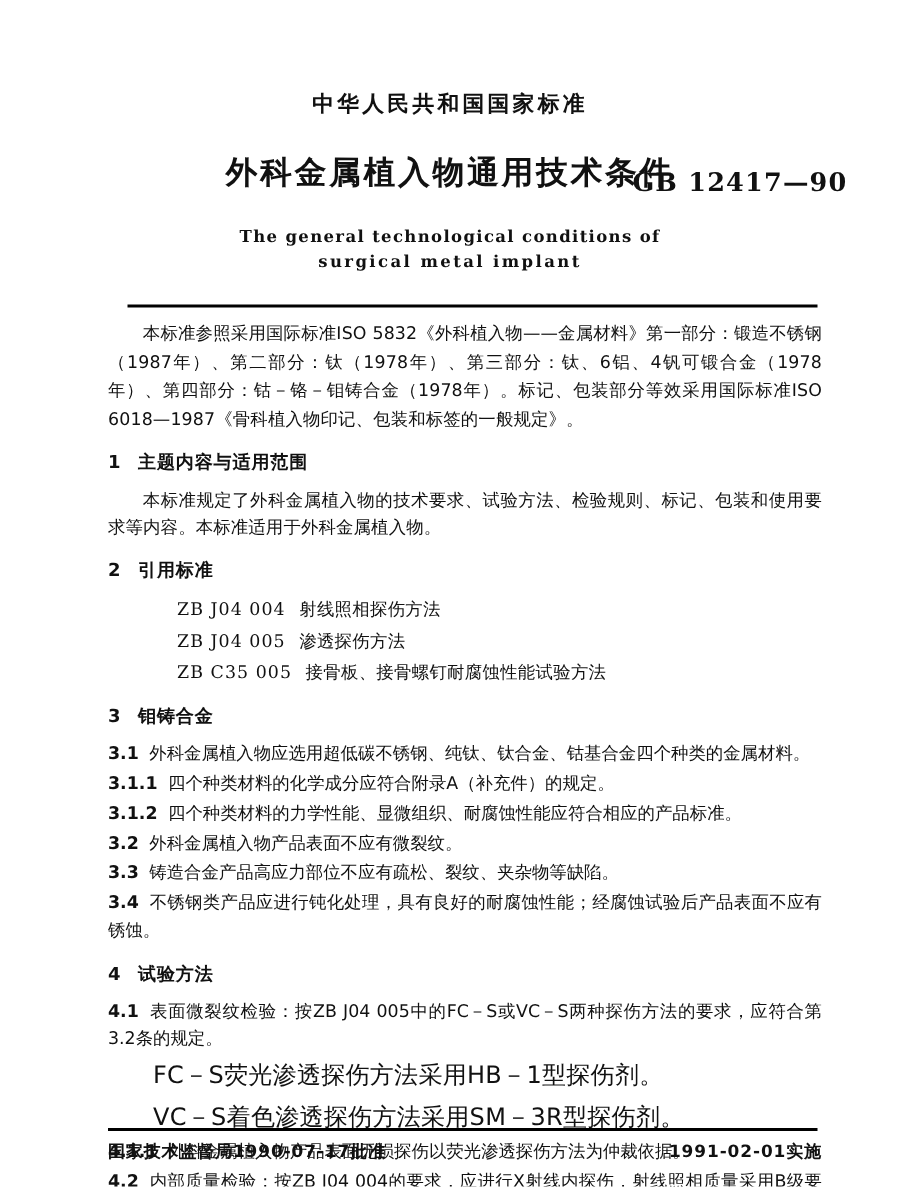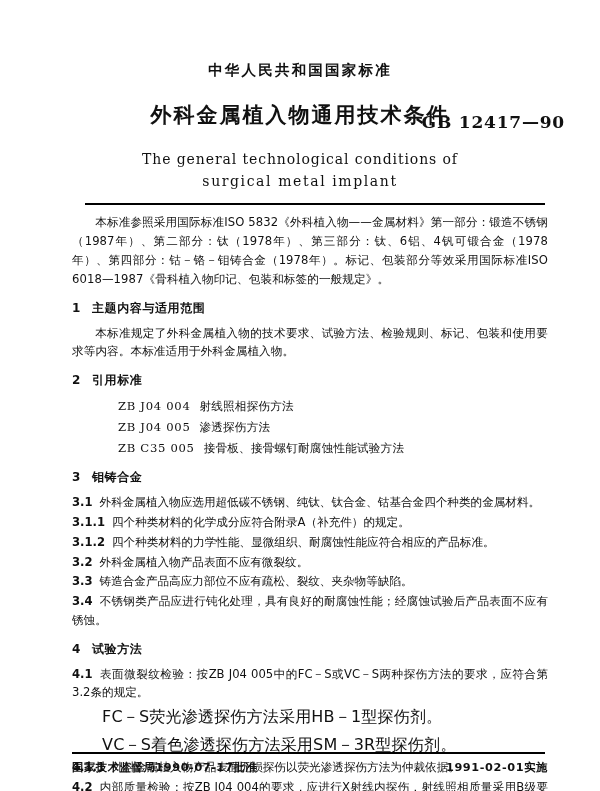--- a/index.html
+++ b/index.html
@@ -51,22 +51,22 @@
     top: 9px;
     font-size: 17px;
     font-weight: bold;
     font-family: "DejaVu Serif", "Liberation Serif", serif;
     letter-spacing: 0.8px;
     white-space: nowrap;
   }
   .eng-title {
     margin-top: 16px;
     font-family: "DejaVu Serif", "Liberation Serif", serif;
-    font-size: 14px;
-    font-weight: normal;
+    font-size: 11px;
+    font-weight: bold;
     line-height: 1.55;
     letter-spacing: 0.9px;
   }
   .eng-title .l2 {
     letter-spacing: 1.6px;
     text-align: center;
   }
 
   
   .rule-top {

